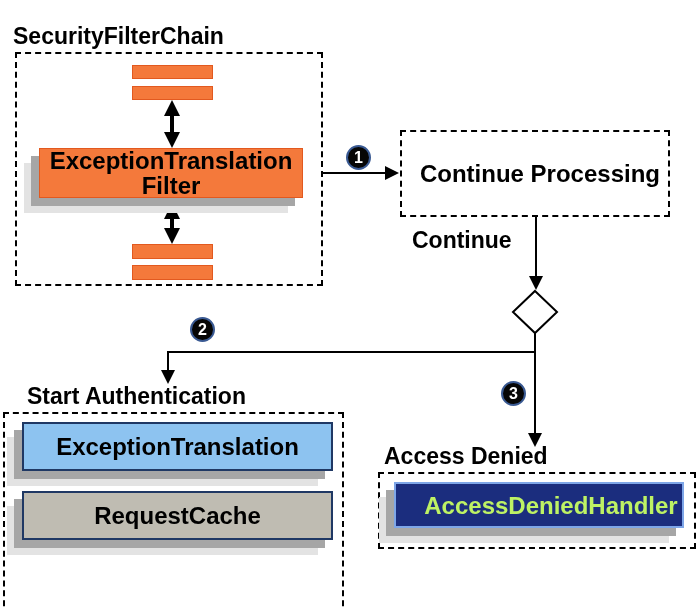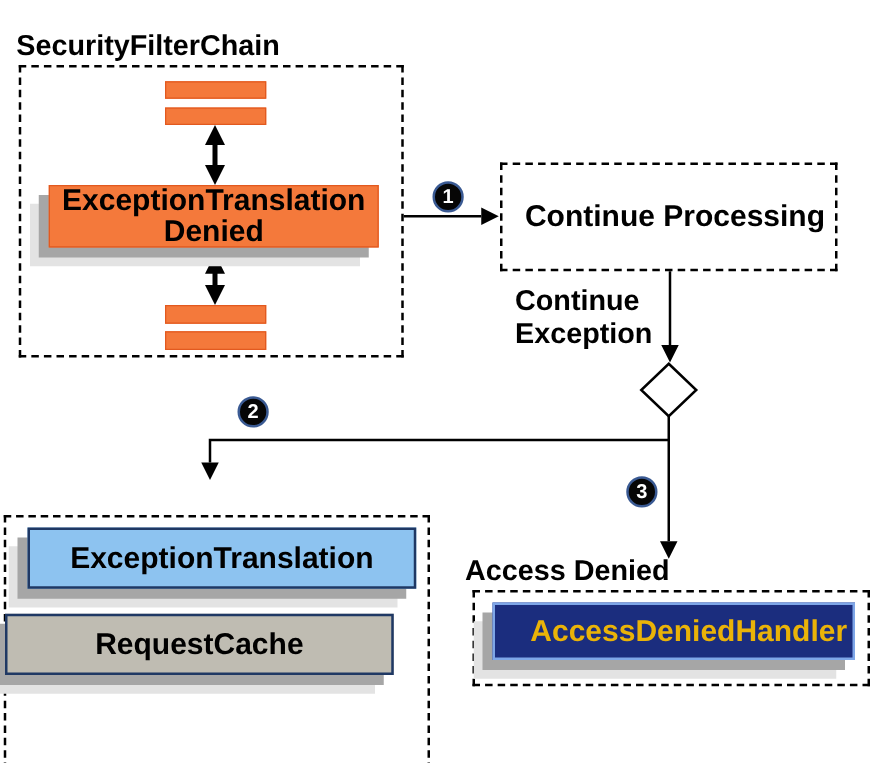--- a/index.html
+++ b/index.html
@@ -40,21 +40,21 @@
     font-size: 24px;
     line-height: 25px;
     box-sizing: border-box;
   }
   .shadow2 {
     box-shadow: -8px 8px 0 0 var(--shadow-dark), -15px 15px 0 0 var(--shadow-light);
   }
   .etf   { background: var(--orange); border: 1px solid var(--orange-border); }
   .blue  { background: var(--light-blue); border: 2px solid var(--navy-border); }
   .gray  { background: var(--gray-box); border: 2px solid var(--navy-border); }
-  .navy  { background: var(--navy); border: 2px solid var(--handler-border); color: #eab308; padding-left: 24px; }
+  .navy  { background: var(--navy); border: 2px solid var(--handler-border); color: #bef264; padding-left: 24px; }
   .bar {
     position: absolute;
     left: 132px;
     width: 81px;
     height: 14px;
     background: var(--orange);
     border: 1px solid var(--orange-border);
     box-sizing: border-box;
   }
   
@@ -132,46 +132,46 @@
 
   <div class="lbl" style="left:13px; top:3px;">SecurityFilterChain</div>
 
   <div class="dashed" style="left:15px; top:32px; width:308px; height:234px;"></div>
 
   <div class="bar" style="top:45px;"></div>
   <div class="bar" style="top:66px;"></div>
 
   <div class="node etf shadow2 two-line" style="left:39px; top:128px; width:264px; height:50px;">
     <span>ExceptionTranslation</span>
-    <span>Denied</span>
+    <span>Filter</span>
   </div>
 
   <div class="bar" style="top:224px; height:15px;"></div>
   <div class="bar" style="top:245px; height:15px;"></div>
 
   <div class="badge" style="left:346px; top:125px;">1</div>
   <div class="badge" style="left:190px; top:297px;">2</div>
   <div class="badge" style="left:501px; top:361px;">3</div>
 
   <div class="dashed continue" style="left:400px; top:110px; width:270px; height:87px;">
     <span>Continue Processing</span>
   </div>
 
   <div class="lbl two-line" style="left:412px; top:207px;">
     <span>Continue</span>
-    <span>Exception</span>
   </div>
 
+  <div class="lbl" style="left:27px; top:363px;">Start Authentication</div>
 
   <div class="dashed" style="left:3px; top:392px; width:341px; height:214px;"></div>
 
   <div class="node blue shadow2" style="left:22px; top:402px; width:311px; height:49px;">ExceptionTranslation</div>
 
-  <div class="node gray shadow2" style="left:4px; top:471px; width:311px; height:49px;">RequestCache</div>
+  <div class="node gray shadow2" style="left:22px; top:471px; width:311px; height:49px;">RequestCache</div>
 
 
-  <div class="lbl" style="left:372px; top:423px;">Access Denied</div>
+  <div class="lbl" style="left:384px; top:423px;">Access Denied</div>
 
   <div class="dashed" style="left:378px; top:452px; width:318px; height:77px;"></div>
 
   <div class="node navy shadow2" style="left:394px; top:462px; width:290px; height:46px;">AccessDeniedHandler</div>
 
 </div>
 
 </body></html>

